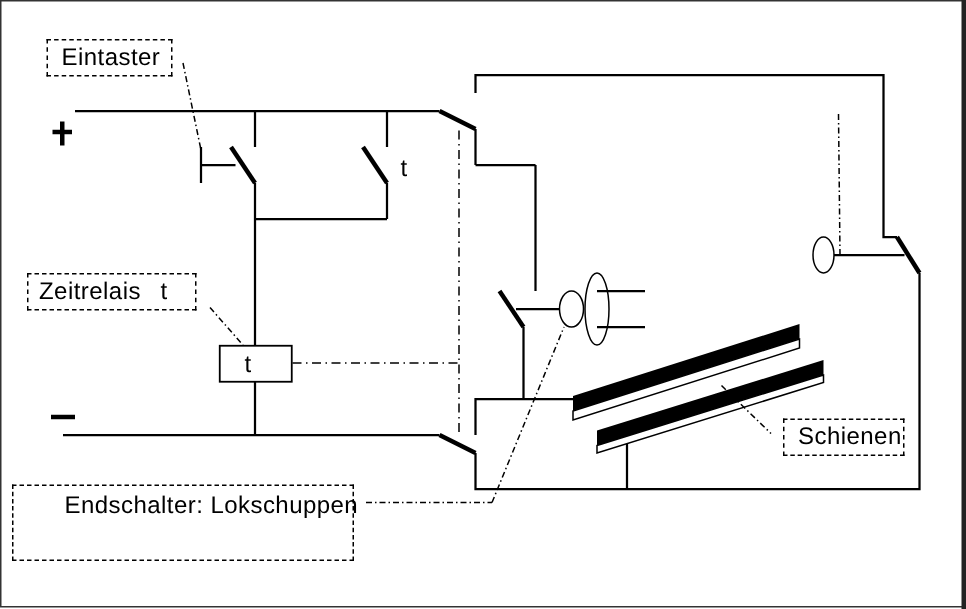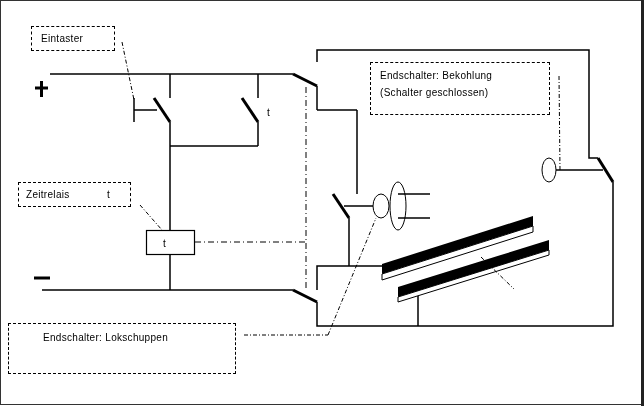--- a/index.html
+++ b/index.html
@@ -2,21 +2,21 @@
 <html><head>
   <meta charset="utf-8">
   <style>
     html, body { margin: 0; padding: 0; background: #ffffff; }
     body { width: 644px; height: 406px; overflow: hidden; }
     #canvas { position: relative; width: 644px; height: 406px; }
     svg { position: absolute; left: 0; top: 0; }
     .lbl {
       position: absolute;
       font-family: "Liberation Sans", sans-serif;
-      font-size: 10px;
+      font-size: 16px;
       color: #000;
       line-height: 17px;
       white-space: pre;
       letter-spacing: 0.3px;
     }
     .box {
       position: absolute;
       border: 1px dashed #000;
       box-sizing: border-box;
     }
@@ -117,22 +117,21 @@
   </div>
 
   <div class="box" style="left:18px;top:182px;width:113px;height:25px;">
     <span class="lbl" style="left:7px;top:3px;">Zeitrelais</span>
     <span class="lbl" style="left:88px;top:3px;">t</span>
   </div>
 
   <span class="lbl" style="left:163px;top:235px;">t</span>
   <span class="lbl" style="left:267px;top:104px;">t</span>
 
-  <div class="box" style="left:370px;top:62px;width:180px;height:53px;">
-    <span class="lbl" style="left:9px;top:4px;">Endschalter: Bekohlung</span>
-    <span class="lbl" style="left:9px;top:21px;">(Schalter geschlossen)</span>
-  </div>
 
   <div class="box" style="left:8px;top:323px;width:228px;height:51px;">
     <span class="lbl" style="left:10px;top:5px;margin-left:24px;">Endschalter: Lokschuppen</span>
   </div>
 
+  <div class="box" style="left:522px;top:279px;width:81px;height:25px;">
+    <span class="lbl" style="left:9px;top:3px;">Schienen</span>
+  </div>
 </div>
 
 </body></html>

